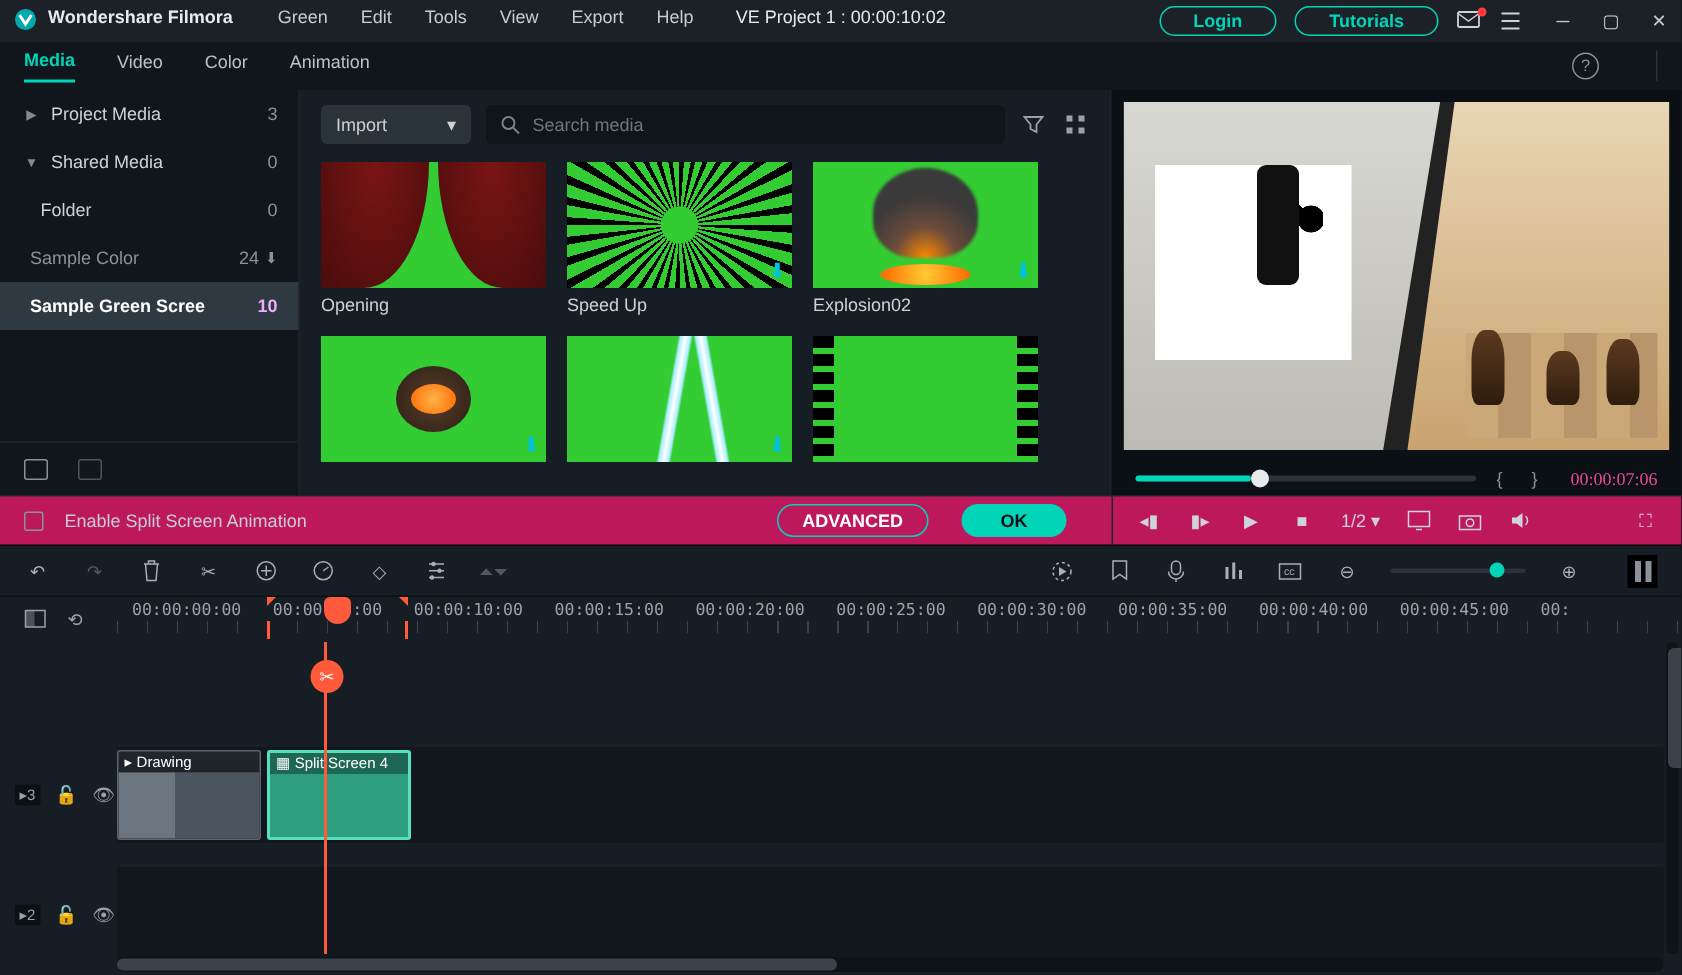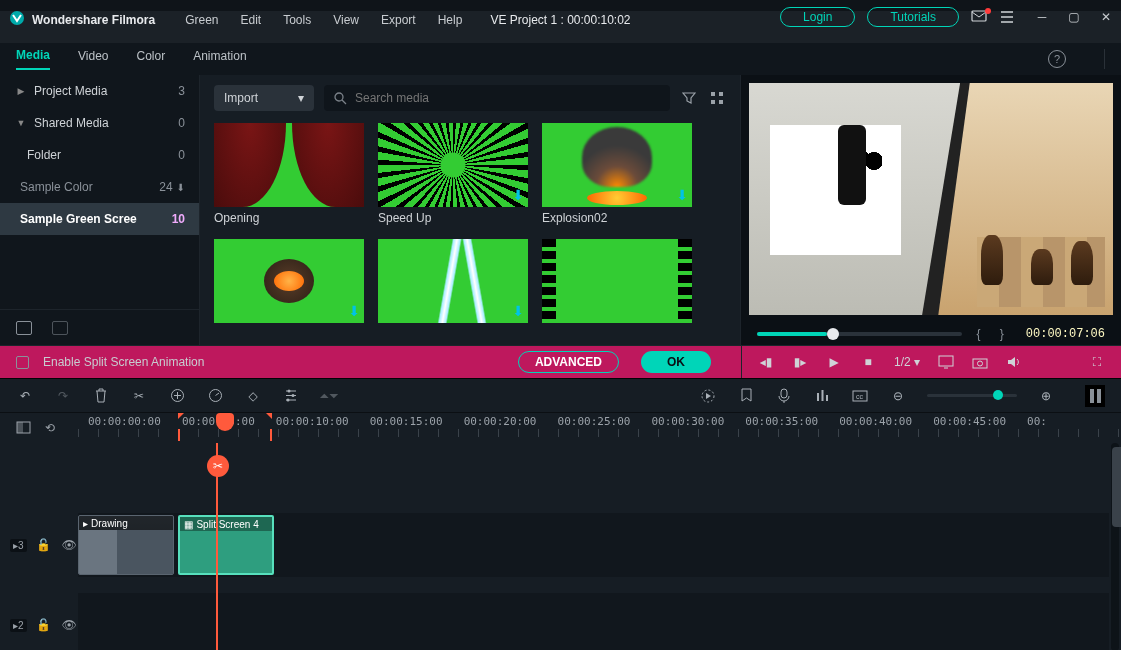--- a/index.html
+++ b/index.html
@@ -1,26 +1,26 @@
 <!DOCTYPE html>
 <html><head>
 <meta charset="utf-8">
 <style>
   * { box-sizing: border-box; margin: 0; padding: 0; font-family: -apple-system, "Segoe UI", Arial, sans-serif; }
   body { background: #0f1419; color: #c8ccd0; width: 1121px; height: 650px; overflow: hidden; font-size: 12px; user-select: none; }
 
   
-  .titlebar { height: 28px; background: #1b2127; display: flex; align-items: flex-end; padding: 16px 8px; gap: 6px; margin-top: 11px;}
+  .titlebar { height: 28px; background: #1b2127; display: flex; align-items: flex-start; padding: 4px 8px; gap: 6px;}
   .logo-box { width:18px;height:18px;display:flex;align-items:center;justify-content:center;}
   .app-name { font-weight:600; color:#e8eaed; margin-right: 24px; }
   .menu-items { display:flex; gap:22px; color:#c8ccd0; }
   .menu-items span{cursor:pointer;}
   .proj-title { position:absolute; left:50%; transform:translateX(-50%); color:#e8eaed;}
   .title-right { margin-left:auto; display:flex; align-items:center; gap:12px;}
-  .pill-btn { border:1px solid #00d5b8; border-radius:12px; padding:2px 22px; color:#00d5b8; font-weight:400; cursor:pointer;}
+  .pill-btn { border:1px solid #00d5b8; border-radius:12px; padding:2px 22px; color:#00d5b8; font-weight:700; cursor:pointer;}
   .pill-btn.filled{background:transparent;}
   .win-ctrl{display:flex; gap:18px; margin-left:8px;}
   .win-ctrl span{width:14px;text-align:center;cursor:pointer;color:#c8ccd0;}
   .msg-icon{position:relative;}
   .red-dot{position:absolute;top:-2px;right:-4px;width:6px;height:6px;background:#ff3b3b;border-radius:50%;}
 
   
   .tabsbar{height:32px;background:#10161c;display:flex;align-items:center;padding:0 16px;gap:28px;}
   .tabsbar .tab{color:#bcc2c7;cursor:pointer;padding-bottom:6px;}
   .tabsbar .tab.active{color:#00d5b8;border-bottom:2px solid #00d5b8;font-weight:600;}
@@ -82,21 +82,21 @@
   .splat{position:absolute;left:44%;top:26%;width:40px;height:30px;background:radial-gradient(circle,#000 30%,transparent 31%),radial-gradient(circle at 20% 40%,#000 20%,transparent 21%),radial-gradient(circle at 80% 60%,#000 24%,transparent 25%);}
   .pv-right{position:absolute;right:0;top:0;width:48%;height:100%;background:linear-gradient(180deg,#e9d6b5,#c9a36f);clip-path:polygon(18% 0,100% 0,100% 100%,0 100%);}
   .chess{position:absolute;bottom:8px;right:8px;left:22%;height:70px;background:
      repeating-linear-gradient(90deg,#caa877 0 22px,#b8956a 22px 44px);filter:blur(.3px);}
   .piece{position:absolute;bottom:30px;width:22px;height:44px;background:linear-gradient(#5b3a1f,#2e1c0d);border-radius:40% 40% 20% 20%;}
   .preview-seek{height:22px;display:flex;align-items:center;padding:0 16px;gap:14px;}
   .seek-track{flex:1;height:4px;background:#2a323a;border-radius:2px;position:relative;}
   .seek-fill{position:absolute;left:0;top:0;height:100%;width:34%;background:#00d5b8;border-radius:2px;}
   .seek-knob{position:absolute;left:34%;top:-4px;width:12px;height:12px;background:#e8eaed;border-radius:50%;}
   .braces{color:#8a9199;letter-spacing:8px;}
-  .timecode{color:#fef9c3;font-family:Liberation Mono, monospace;}
+  .timecode{color:#ec4899;font-family:Liberation Serif, serif;}
 
   
   .ctrl-strip{height:34px;background:#be185d;border-top:1px solid #1d242b;border-bottom:1px solid #020406;display:flex;align-items:center;}
   .ctrl-left{display:flex;align-items:center;gap:14px;padding:0 16px;flex:1;}
   .chk{width:13px;height:13px;border:1px solid #8a9199;border-radius:2px;display:inline-block;}
   .adv-btn{border:1.5px solid #00d5b8;color:#fff;border-radius:14px;padding:3px 16px;font-weight:700;cursor:pointer;}
   .ok-btn{background:#00d5b8;color:#0a0f14;border-radius:14px;padding:4px 26px;font-weight:700;cursor:pointer;margin:0 14px 0 8px;}
   .ctrl-right{width:380px;display:flex;align-items:center;justify-content:flex-start;gap:18px;padding:0 16px;border-left:1px solid #1d242b;height:100%;}
   .ctrl-right .ic{width:16px;height:16px;display:flex;align-items:center;justify-content:center;color:#cfd3d7;cursor:pointer;}
   .ratio{color:#cfd3d7;}

